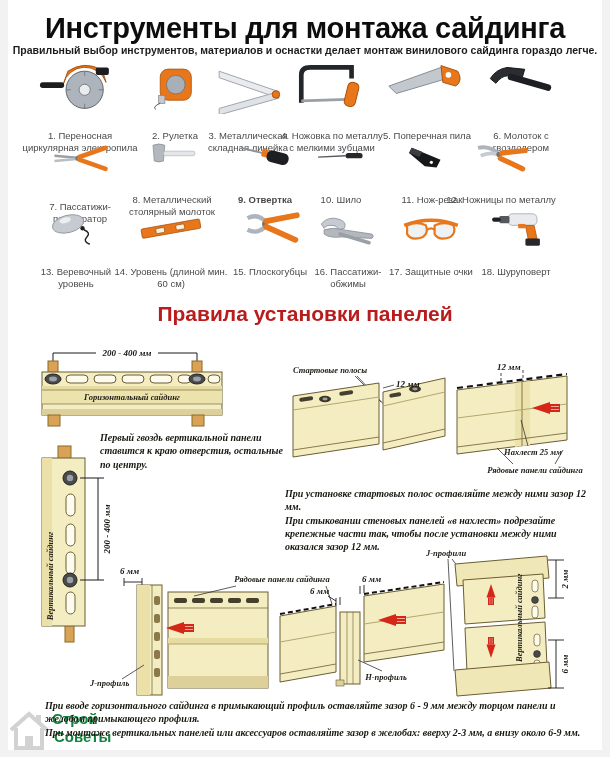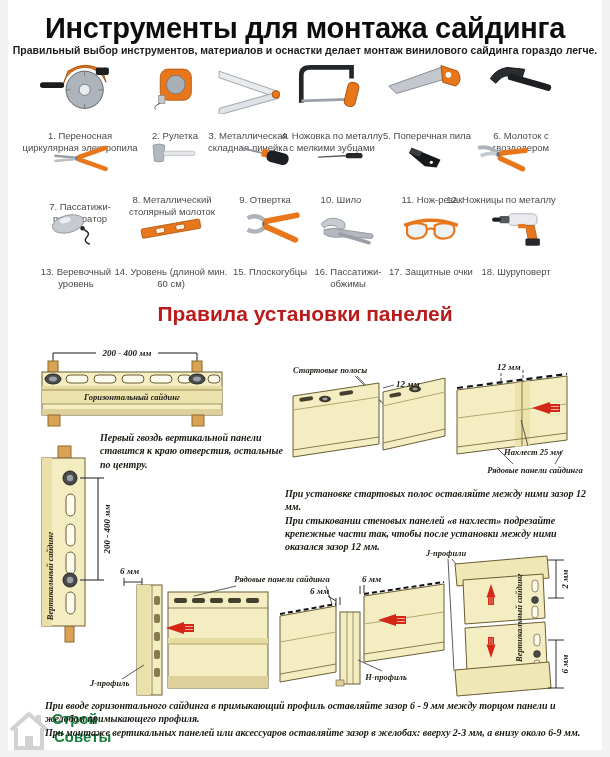--- a/index.html
+++ b/index.html
@@ -112,21 +112,21 @@
       </div>
       <div class="tool" style="left: 117px; top: 140px; width: 110px;">
         <span class="ticon">
           <svg viewBox="0 0 90 58" width="88" height="38" preserveAspectRatio="xMidYMid meet">
             <path d="M16 8 q9 -4 18 0 l-2 24 q-7 3 -14 0 z" fill="#b3b8be" stroke="#7d8288"></path>
             <rect x="32" y="17" width="48" height="7" rx="3" fill="#e4e6e9" stroke="#aeb2b7"></rect>
           </svg>
         </span>
         <span class="tcap">8. Металлический столярный молоток</span>
       </div>
-      <div class="tool" style="left: 225px; top: 140px; width: 80px;">
+      <div class="tool" style="left: 225px; top: 140px; width: 80px; font-weight: bold;">
         <span class="ticon">
           <svg viewBox="0 0 90 58" width="80" height="38" preserveAspectRatio="xMidYMid meet">
             <line x1="8" y1="12" x2="42" y2="20" stroke="#8d939a" stroke-width="3"></line>
             <rect x="40" y="14" width="10" height="12" rx="2" fill="#e8761b" transform="rotate(14 45 20)"></rect>
             <rect x="48" y="14" width="34" height="18" rx="8" fill="#1d1f22" transform="rotate(14 48 22)"></rect>
           </svg>
         </span>
         <span class="tcap">9. Отвертка</span>
       </div>
       <div class="tool" style="left: 306px; top: 140px; width: 70px;">

